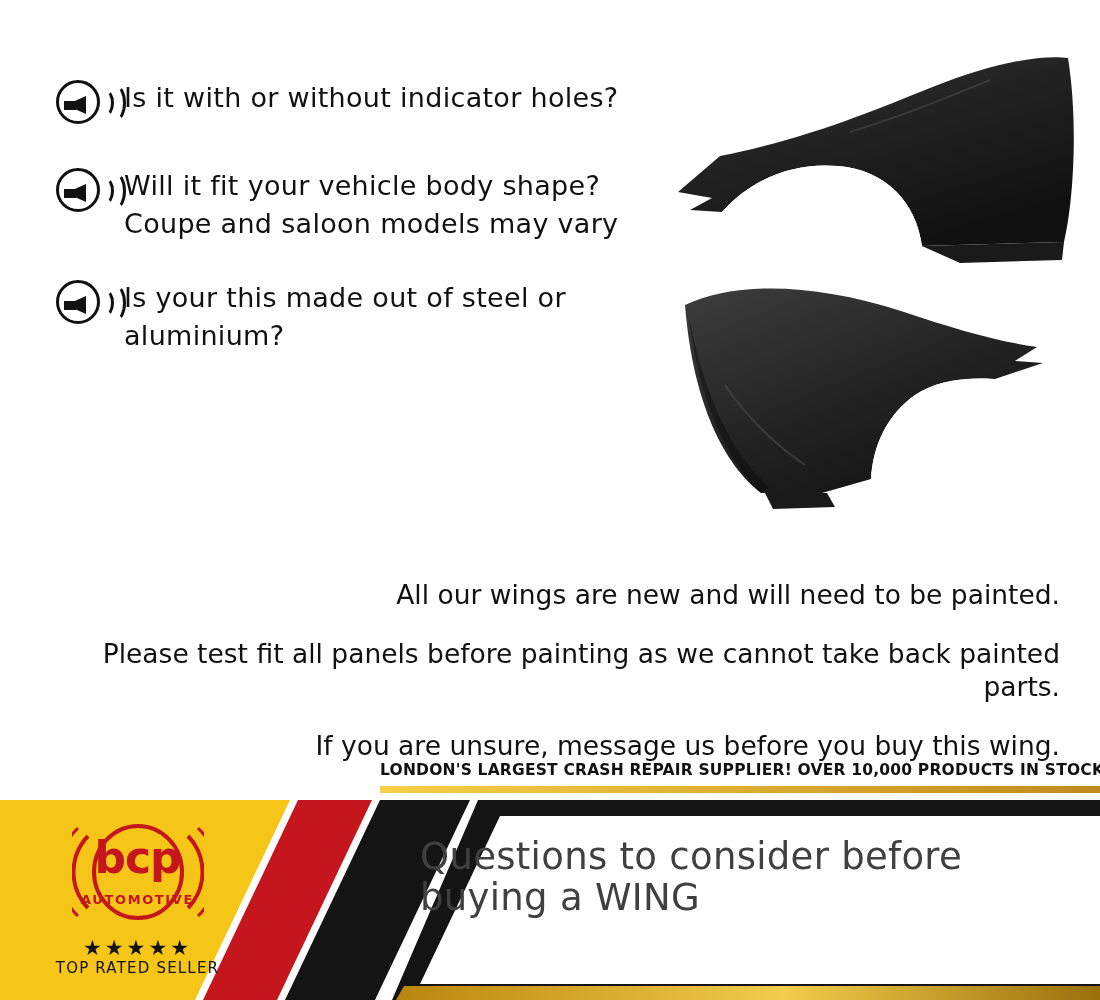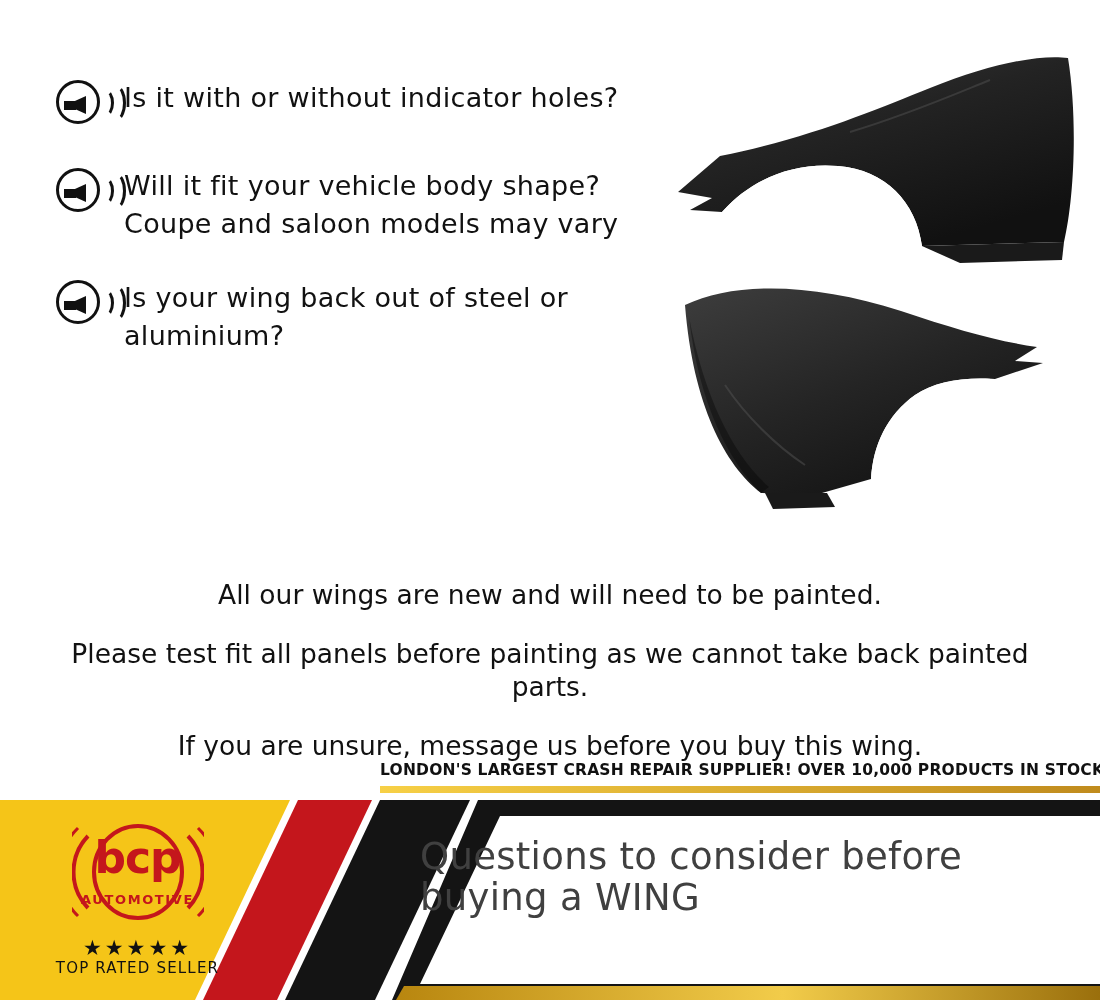--- a/index.html
+++ b/index.html
@@ -118,20 +118,21 @@
     top: 578px;
     width: 1100px;
     text-align: center;
   }
   .note {
     font-size: 26.5px;
     line-height: 1.25;
     color: #111;
     margin-bottom: 26px;
     padding: 0 40px;
+    text-align: right;
   }
 
   
   .banner-line {
     position: absolute;
     left: 380px;
     top: 760px;
     width: 720px;
   }
   .banner-line .txt {
@@ -241,21 +242,21 @@
     <div class="q-text">Will it fit your vehicle body shape? Coupe and saloon models may vary</div>
   </div>
 
 
   <div class="q-row">
     <div class="q-icon">
       <div class="horn"></div>
         <div class="wave1"></div>
         <div class="wave2"></div>
     </div>
-    <div class="q-text">Is your wing back out of steel or aluminium?</div>
+    <div class="q-text">Is your this made out of steel or aluminium?</div>
   </div>
 
 </div>
 
 <svg class="wing-top" viewBox="0 0 420 235">
   <defs>
     <linearGradient id="gTop" x1="0" y1="0" x2="0.6" y2="1">
       <stop offset="0%" stop-color="#3a3a3a"></stop>
       <stop offset="45%" stop-color="#232323"></stop>
       <stop offset="100%" stop-color="#111111"></stop>

